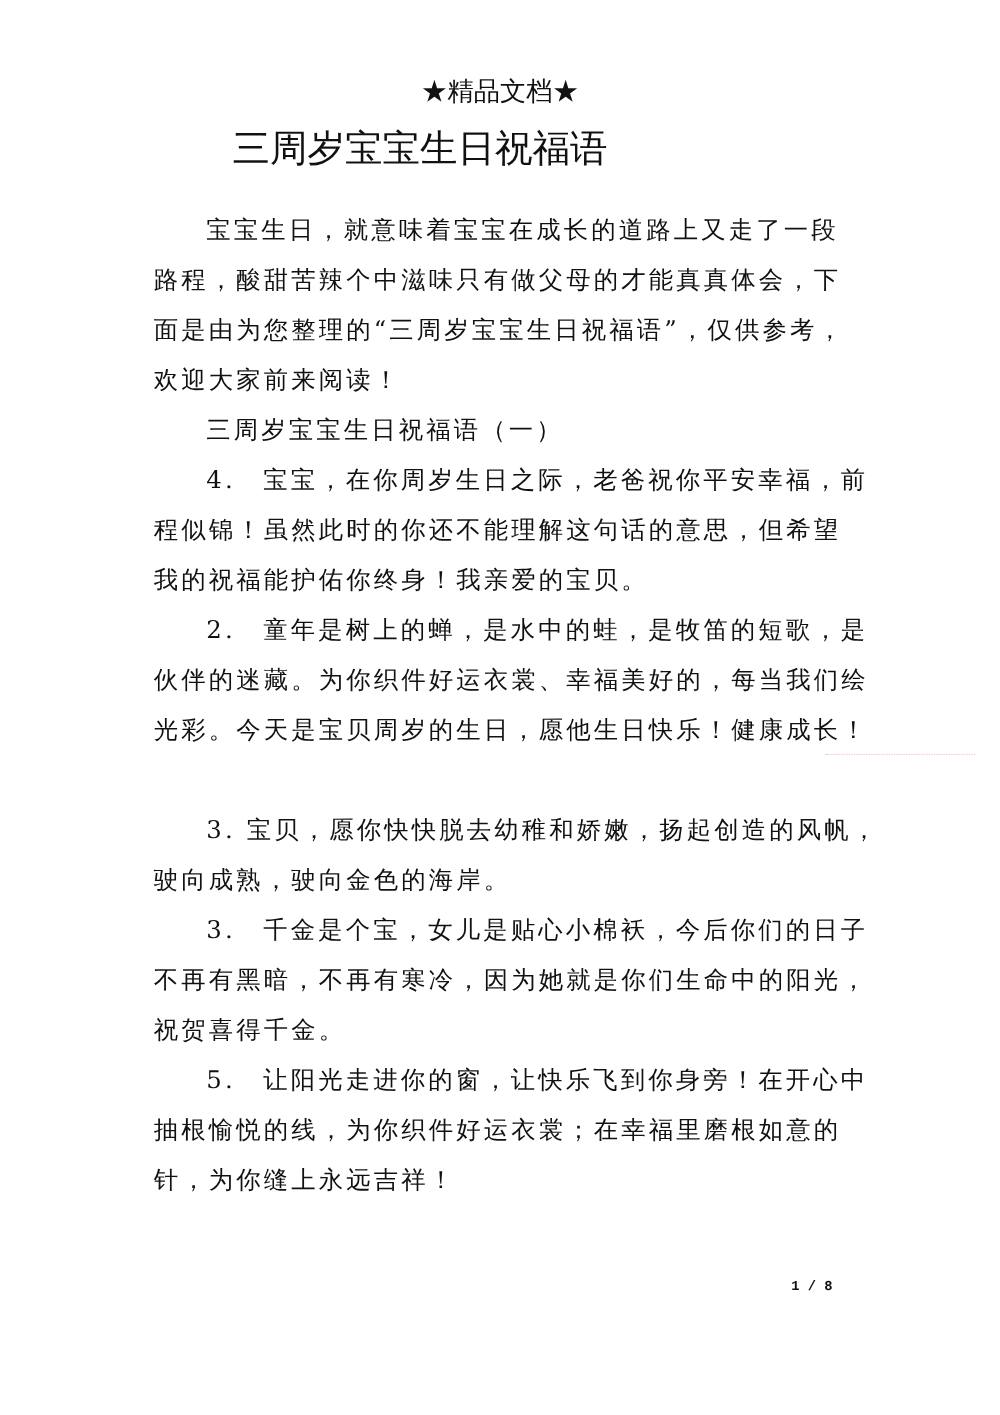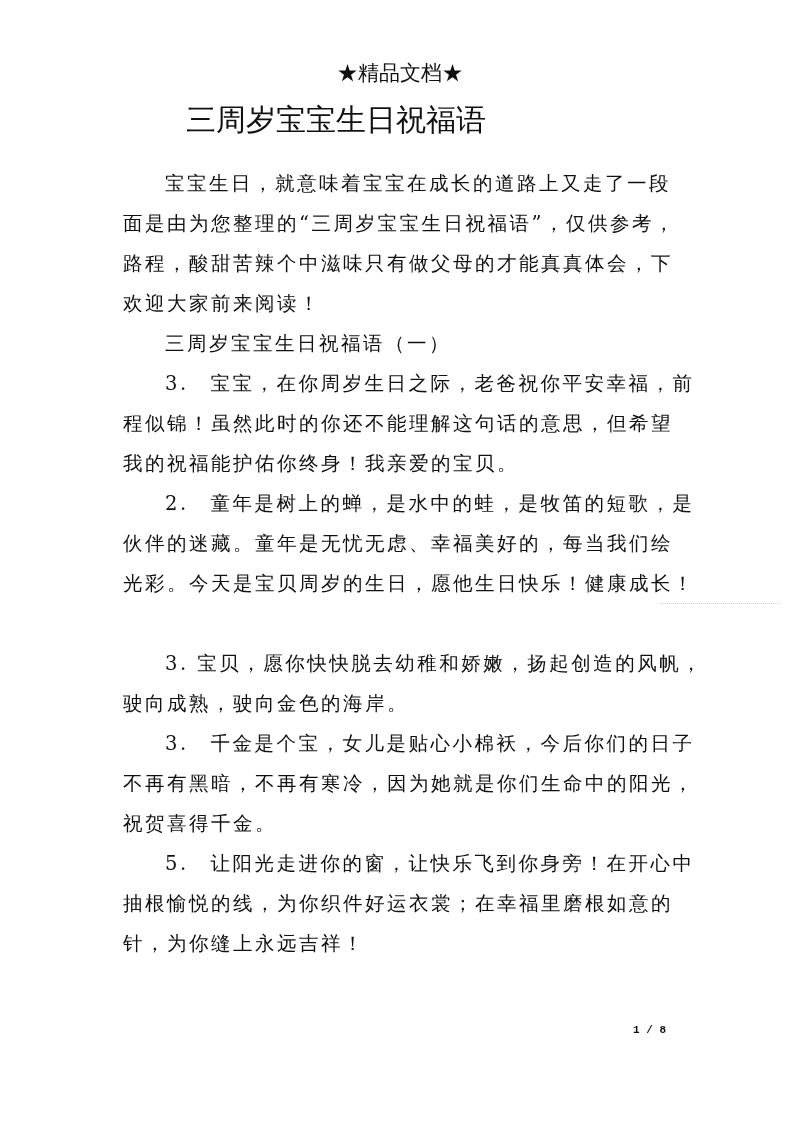--- a/index.html
+++ b/index.html
@@ -75,36 +75,36 @@
 </head>
 <body>
 
 <div class="header">★精品文档★</div>
 
 <div class="title">三周岁宝宝生日祝福语</div>
 
 <div class="body">
   <div>
     <div class="line indent">宝宝生日，就意味着宝宝在成长的道路上又走了一段</div>
+    <div class="line">路程，酸甜苦辣个中滋味只有做父母的才能真真体会，下</div>
     <div class="line">面是由为您整理的“三周岁宝宝生日祝福语”，仅供参考，</div>
-    <div class="line">路程，酸甜苦辣个中滋味只有做父母的才能真真体会，下</div>
     <div class="line">欢迎大家前来阅读！</div>
   </div>
 
   <div class="line indent">三周岁宝宝生日祝福语（一）</div>
 
   <div>
-    <div class="line indent">3.　宝宝，在你周岁生日之际，老爸祝你平安幸福，前</div>
+    <div class="line indent">4.　宝宝，在你周岁生日之际，老爸祝你平安幸福，前</div>
     <div class="line">程似锦！虽然此时的你还不能理解这句话的意思，但希望</div>
     <div class="line">我的祝福能护佑你终身！我亲爱的宝贝。</div>
   </div>
 
   <div>
     <div class="line indent">2.　童年是树上的蝉，是水中的蛙，是牧笛的短歌，是</div>
-    <div class="line">伙伴的迷藏。童年是无忧无虑、幸福美好的，每当我们绘</div>
+    <div class="line">伙伴的迷藏。为你织件好运衣裳、幸福美好的，每当我们绘</div>
     <div class="line">光彩。今天是宝贝周岁的生日，愿他生日快乐！健康成长！</div>
   </div>
 
   <div class="gap"></div>
 
   <div>
     <div class="line indent">3. 宝贝，愿你快快脱去幼稚和娇嫩，扬起创造的风帆，</div>
     <div class="line">驶向成熟，驶向金色的海岸。</div>
   </div>
 

